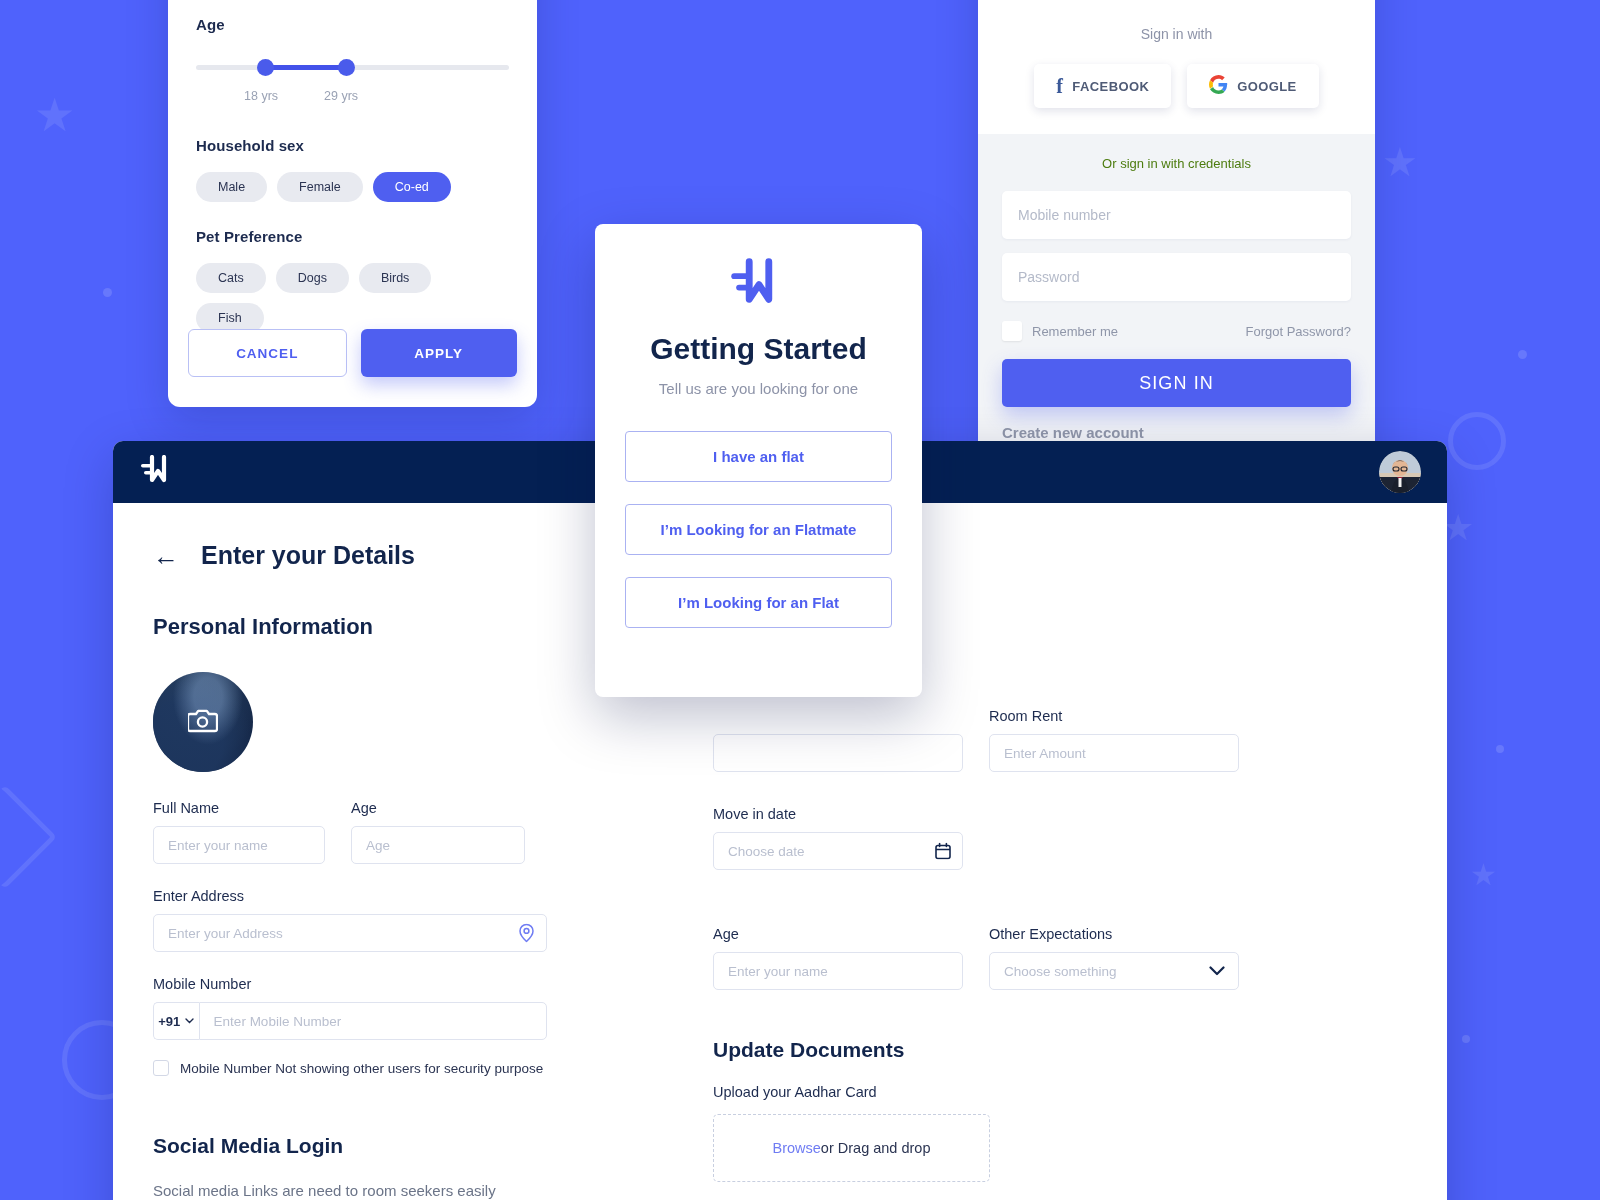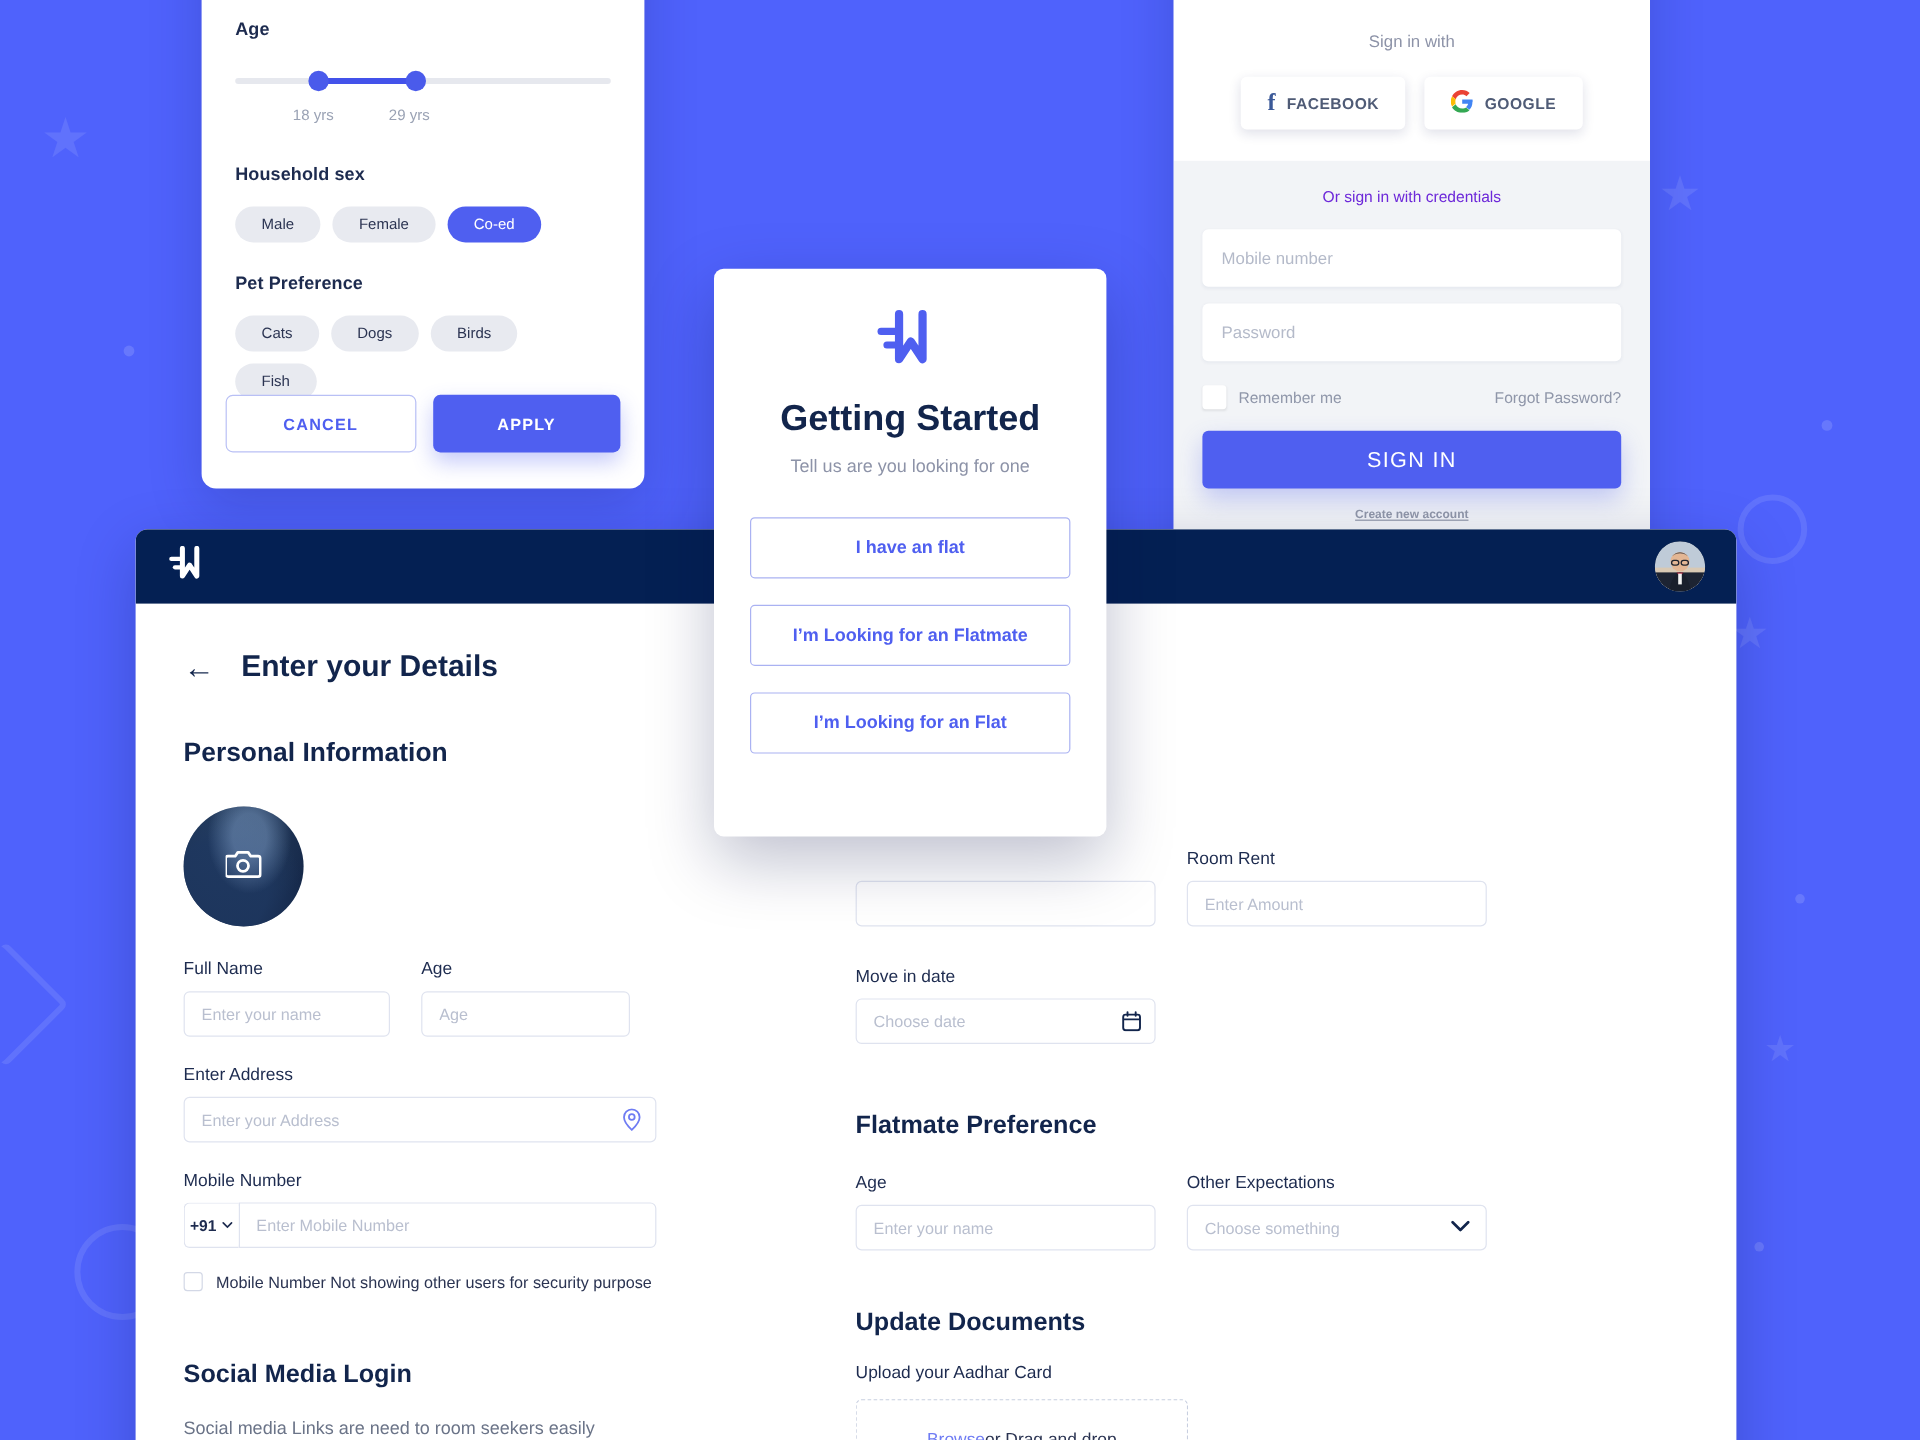--- a/index.html
+++ b/index.html
@@ -104,21 +104,21 @@
   .si-top { background:#fff; padding: 0 24px 26px; }
   .si-title { text-align:center; color:#8d93a8; font-size:14px; padding:28px 0 22px; }
   .social-row { display:flex; gap: 16px; justify-content:center; }
   .social-btn {
     background:#fff; border-radius:5px; box-shadow:0 3px 10px rgba(20,30,90,.13);
     height: 44px; display:flex; align-items:center; justify-content:center;
     gap: 9px; padding: 0 22px; cursor:pointer;
     font-size:13px; font-weight:bold; color:#4f5b76; letter-spacing:.4px;
   }
   .si-bottom { background:#f2f4f7; padding: 0 24px 22px; height: 100%; }
-  .si-sub { text-align:center; color:#6d28d9; font-size:13px; padding: 22px 0 20px; }
+  .si-sub { text-align:center; color:#4d7c0f; font-size:13px; padding: 22px 0 20px; }
   .si-input {
     width: 100%; height: 48px; background:#fff; border: none;
     border-radius: 5px; padding: 0 16px; font-size: 14px; color:#3a4259;
     margin-bottom: 14px; outline:none;
     box-shadow: 0 1px 3px rgba(20,30,90,.05);
   }
   .si-input::placeholder { color:#b4bac9; }
   .si-row {
     display:flex; align-items:center; justify-content:space-between;
     margin: 6px 0 18px;
@@ -126,21 +126,21 @@
   .si-remember { display:flex; align-items:center; gap:10px; cursor:pointer; }
   .si-box { width:20px;height:20px;background:#fff;border-radius:3px; box-shadow:0 1px 2px rgba(0,0,0,.08); }
   .si-remember span { font-size:13px; color:#8f96a9; }
   .si-forgot { font-size:13px; color:#8f96a9; cursor:pointer; }
   .si-signin {
     width:100%; height:48px; border:none; border-radius:5px;
     background:#4f5ff0; color:#fff; font-size:18px; font-weight:normal;
     letter-spacing:1.1px; cursor:pointer;
     box-shadow: 0 9px 20px rgba(79,95,240,.30);
   }
-  .si-create { text-align:center; font-size:10px; font-weight:bold; color:#8f96a9; padding-top:17px; cursor:pointer;text-decoration:underline; }
+  .si-create { font-size:15px; font-weight:bold; color:#8f96a9; padding-top:17px; cursor:pointer; }
 
   
   #app-window {
     position:absolute; left:113px; top:441px; width:1334px; height:820px;
     background:#fff; border-radius:10px;
     box-shadow: 0 16px 50px rgba(6,16,70,.22);
     overflow:hidden;
   }
   .navbar {
     height:62px; background:#042053; display:flex; align-items:center;
@@ -445,21 +445,20 @@
           <span class="fi-icon">
             <svg width="16" height="17" viewBox="0 0 16 17">
               <rect x="1" y="3" width="14" height="13" rx="2" fill="none" stroke="#12254c" stroke-width="1.6"></rect>
               <path d="M1 7 H15" stroke="#12254c" stroke-width="1.6"></path>
               <path d="M4.6 1 V4 M11.4 1 V4" stroke="#12254c" stroke-width="1.6" stroke-linecap="round"></path>
             </svg>
           </span>
         </div>
       </div>
 
-      <div class="sec-title-sm" style="margin-bottom:28px;">Flatmate Preference</div>
       <div class="field-row" style="margin-bottom:46px;">
         <div class="field" style="width:250px;">
           <span class="fl">Age</span>
           <input class="fi" placeholder="Enter your name" style="">
         </div>
         <div class="field" style="width:250px;">
           <span class="fl">Other Expectations</span>
           <div class="sel-wrap">
             <input class="fi" style="padding-right: 40px;" placeholder="Choose something">
             <span class="sel-chev">

